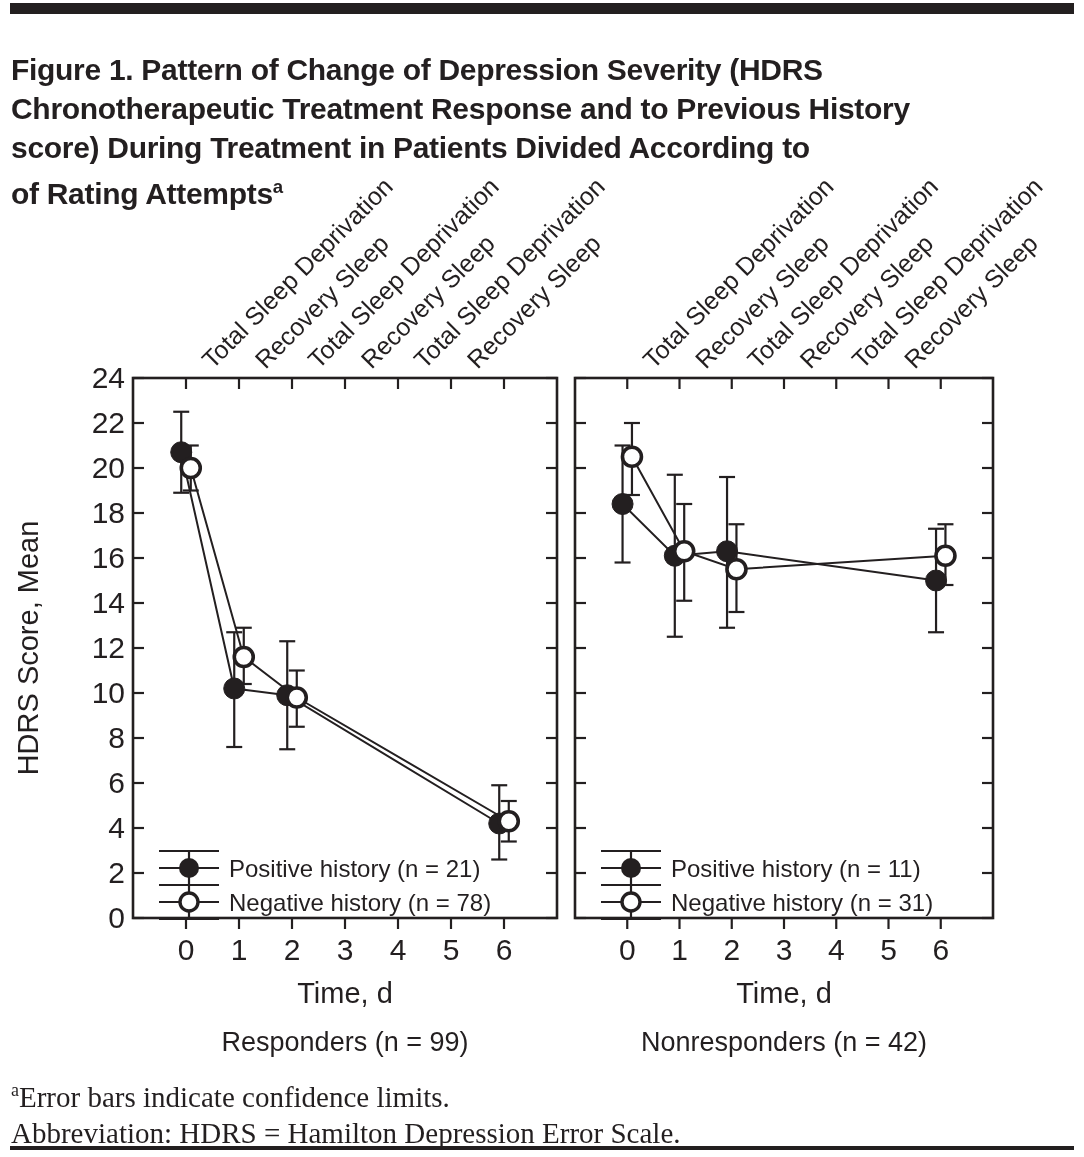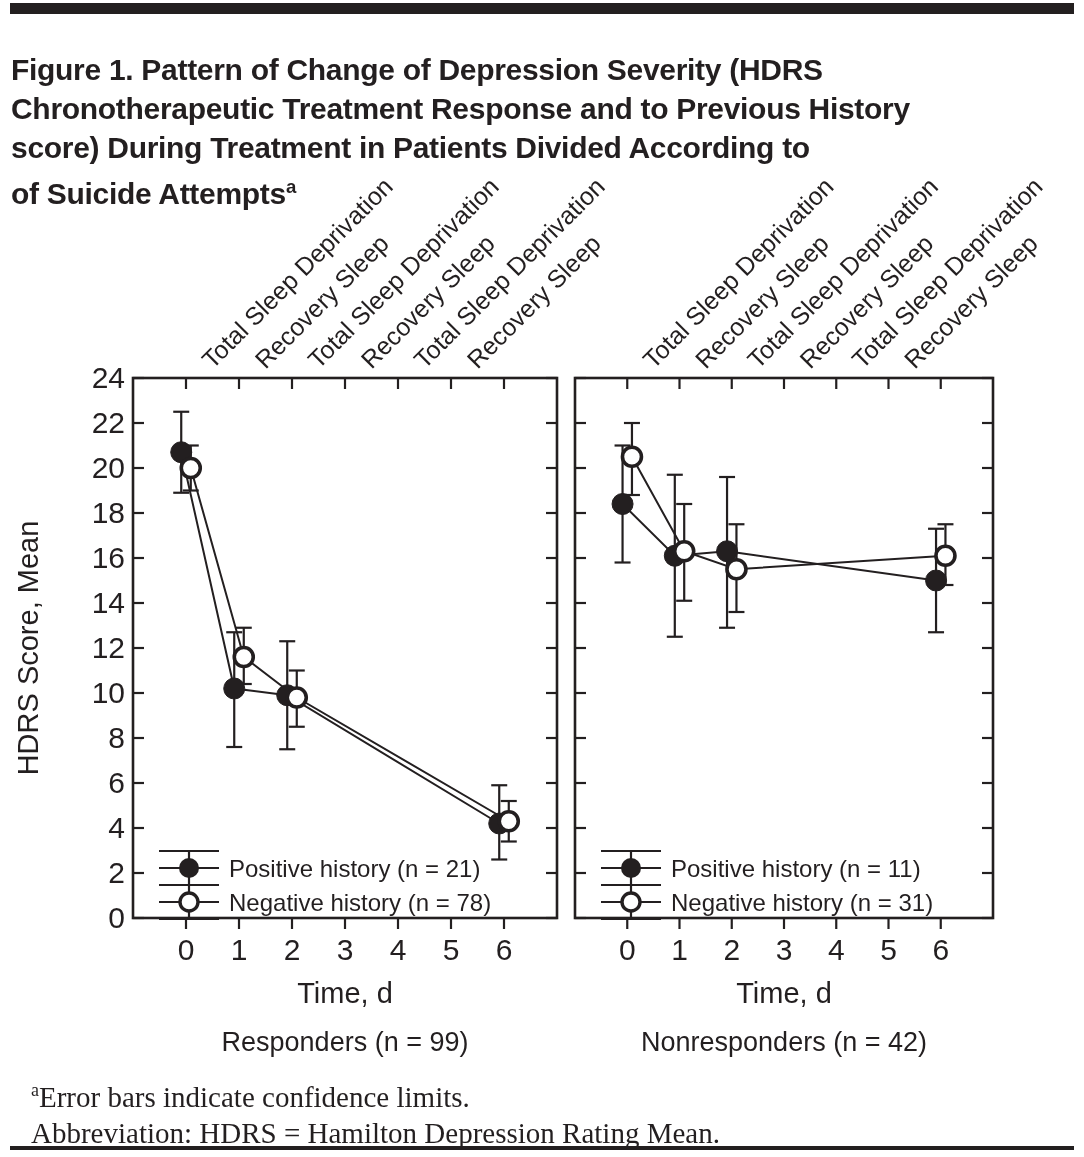--- a/index.html
+++ b/index.html
@@ -8,34 +8,34 @@
   .rule{position:absolute;background:#231f20;}
   #top-rule{left:10px;top:3px;width:1064px;height:11px;}
   #bottom-rule{left:10px;top:1146px;width:1064px;height:4px;}
   #title{position:absolute;left:11px;top:50px;font-weight:bold;font-size:30px;
          line-height:39px;letter-spacing:-0.3px;}
   #title .tline{white-space:nowrap;}
   #title sup{font-size:62%;vertical-align:super;}
   #figure-svg{position:absolute;left:0;top:0;width:1084px;height:1157px;}
   #figure-svg text{font-family:"Liberation Sans",sans-serif;fill:#231f20;}
   #footnotes{position:absolute;left:11px;top:1072px;font-family:"Liberation Serif",serif;
-             font-size:29px;line-height:36px;margin-left:20px;}
+             font-size:29px;line-height:36px;}
   #footnotes sup{font-size:62%;vertical-align:super;}
 </style>
 </head>
 <body>
 
 <div id="page">
   <div id="top-rule" class="rule"></div>
 
   <div id="title">
     <div class="tline">Figure 1. Pattern of Change of Depression Severity (HDRS</div>
     <div class="tline">Chronotherapeutic Treatment Response and to Previous History</div>
     <div class="tline">score) During Treatment in Patients Divided According to</div>
-    <div class="tline"><span>of Suicide Attempts</span><sup>a</sup></div>
+    <div class="tline"><span>of Rating Attempts</span><sup>a</sup></div>
   </div>
 
   <svg id="figure-svg" viewBox="0 0 1084 1157" xmlns="http://www.w3.org/2000/svg">
       <text x="38" y="648" text-anchor="middle" font-size="29" transform="rotate(-90 38 648)">HDRS Score, Mean</text>
       <g>
         <text x="212.5" y="370" font-size="25" text-anchor="start" transform="rotate(-45 212.5 370)">Total Sleep Deprivation</text>
         <text x="265.5" y="370" font-size="25" text-anchor="start" transform="rotate(-45 265.5 370)">Recovery Sleep</text>
         <text x="318.5" y="370" font-size="25" text-anchor="start" transform="rotate(-45 318.5 370)">Total Sleep Deprivation</text>
         <text x="371.5" y="370" font-size="25" text-anchor="start" transform="rotate(-45 371.5 370)">Recovery Sleep</text>
         <text x="424.5" y="370" font-size="25" text-anchor="start" transform="rotate(-45 424.5 370)">Total Sleep Deprivation</text>
@@ -263,17 +263,17 @@
           <circle cx="631" cy="902" r="9" fill="#ffffff" stroke="#231f20" stroke-width="3.4"></circle>
           <text x="671" y="911" font-size="24">Negative history (n = 31)</text>
         </g>
         <text x="784" y="1003" text-anchor="middle" font-size="29">Time, d</text>
         <text x="784" y="1051" text-anchor="middle" font-size="27">Nonresponders (n = 42)</text>
       </g>
     </svg>
 
   <div id="footnotes">
     <div><sup>a</sup><span>Error bars indicate confidence limits.</span></div>
-    <div>Abbreviation: HDRS = Hamilton Depression Rating Mean.</div>
+    <div>Abbreviation: HDRS = Hamilton Depression Error Scale.</div>
   </div>
 
   <div id="bottom-rule" class="rule"></div>
 </div>
 
 </body></html>

